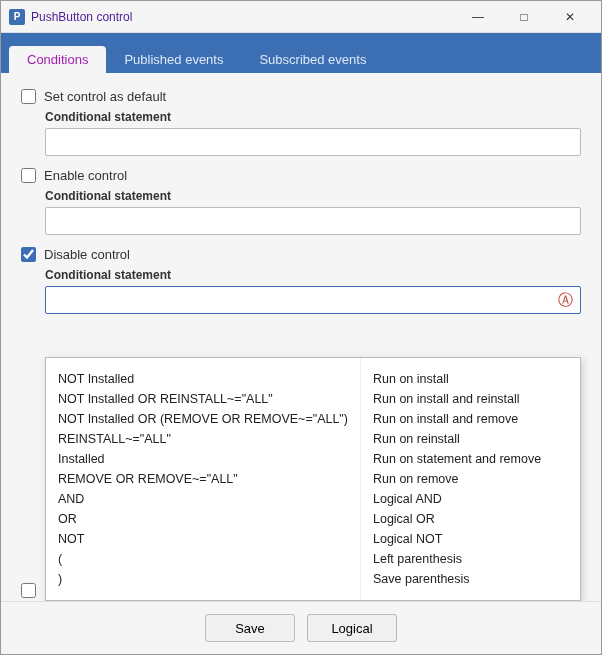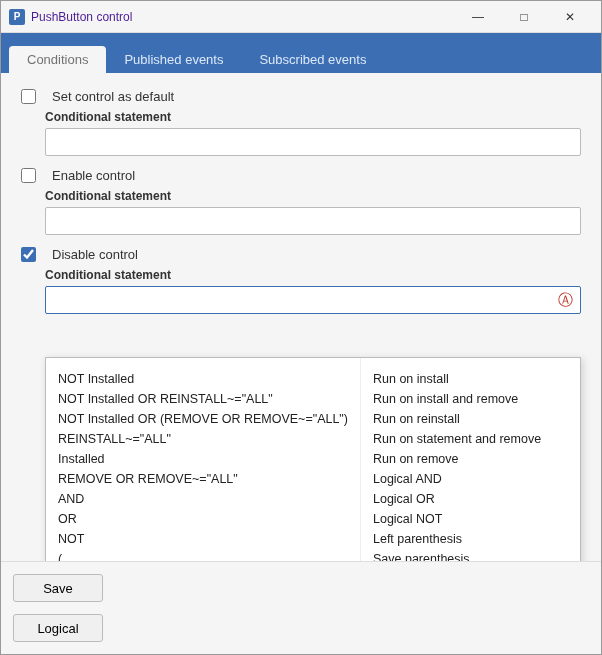--- a/index.html
+++ b/index.html
@@ -78,37 +78,37 @@
       padding: 6px 18px;
       cursor: pointer;
       border-radius: 4px 4px 0 0;
       font-size: 13px;
       color: #dce8f7;
       background: transparent;
       border: none;
     }
     .tab.active {
       background: #f5f5f5;
-      color: #737373;
+      color: #a21caf;
       font-weight: 500;
     }
     .content {
       flex: 1;
       padding: 16px 20px;
       background: #f5f5f5;
       overflow: hidden;
       position: relative;
     }
     .section {
       margin-bottom: 12px;
     }
     .checkbox-row {
       display: flex;
       align-items: flex-start;
-      gap: 16px;
+      gap: 8px;
       margin-bottom: 6px;
     }
     .checkbox-row input[type="checkbox"] {
       width: 15px;
       height: 15px;
       cursor: pointer;
       accent-color: #3c6eb4;
     }
     .section-label {
       font-size: 13px;
@@ -182,21 +182,20 @@
       color: #222;
       white-space: nowrap;
     }
     .footer {
       display: flex;
       justify-content: center;
       gap: 12px;
       padding: 12px;
       background: #f5f5f5;
       border-top: 1px solid #ddd;
-      flex-direction: column;
     }
     .footer-btn {
       width: 90px;
       height: 28px;
       border: 1px solid #bbb;
       background: #f0f0f0;
       cursor: pointer;
       font-size: 13px;
       border-radius: 3px;
     }
@@ -266,20 +265,21 @@
           <div class="dropdown-item">Installed</div>
           <div class="dropdown-item">REMOVE OR REMOVE~="ALL"</div>
           <div class="dropdown-item">AND</div>
           <div class="dropdown-item">OR</div>
           <div class="dropdown-item">NOT</div>
           <div class="dropdown-item">(</div>
           <div class="dropdown-item">)</div>
         </div>
         <div class="dropdown-col">
           <div class="dropdown-item">Run on install</div>
+          <div class="dropdown-item">Run on install and reinstall</div>
           <div class="dropdown-item">Run on install and remove</div>
           <div class="dropdown-item">Run on reinstall</div>
           <div class="dropdown-item">Run on statement and remove</div>
           <div class="dropdown-item">Run on remove</div>
           <div class="dropdown-item">Logical AND</div>
           <div class="dropdown-item">Logical OR</div>
           <div class="dropdown-item">Logical NOT</div>
           <div class="dropdown-item">Left parenthesis</div>
           <div class="dropdown-item">Save parenthesis</div>
         </div>

